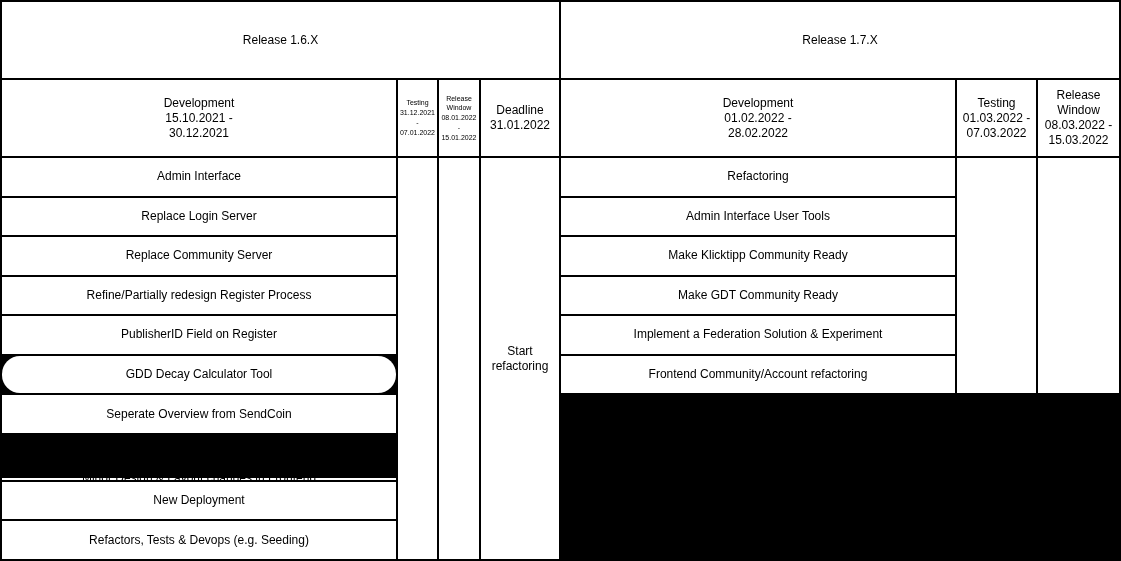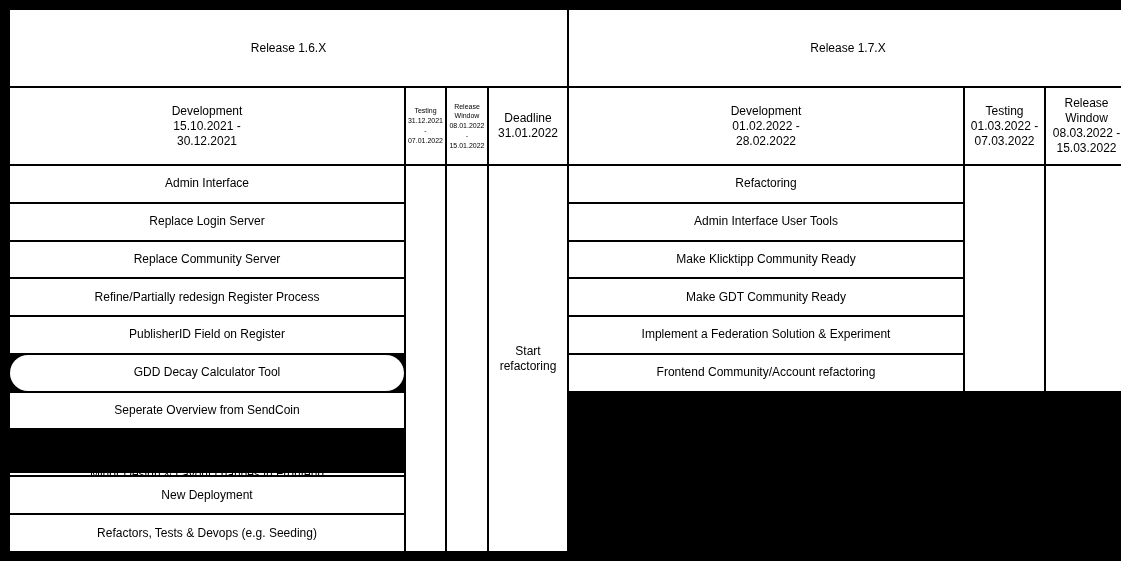--- a/index.html
+++ b/index.html
@@ -11,21 +11,21 @@
   }
   .board {
     width: 1121px;
     height: 561px;
     box-sizing: border-box;
     background: #000000;          
     display: grid;
     grid-template-columns: 394px 39px 40px 78px 394px 79px 81px;
     grid-template-rows: 76px 76px repeat(10, 1fr);
     gap: 2px;
-    padding: 10px;
+    padding: 2px;
   }
   .cell {
     background: #ffffff;
     display: flex;
     align-items: center;
     justify-content: center;
     text-align: center;
     white-space: pre-line;
     font-size: 12px;
     line-height: 1.25;

